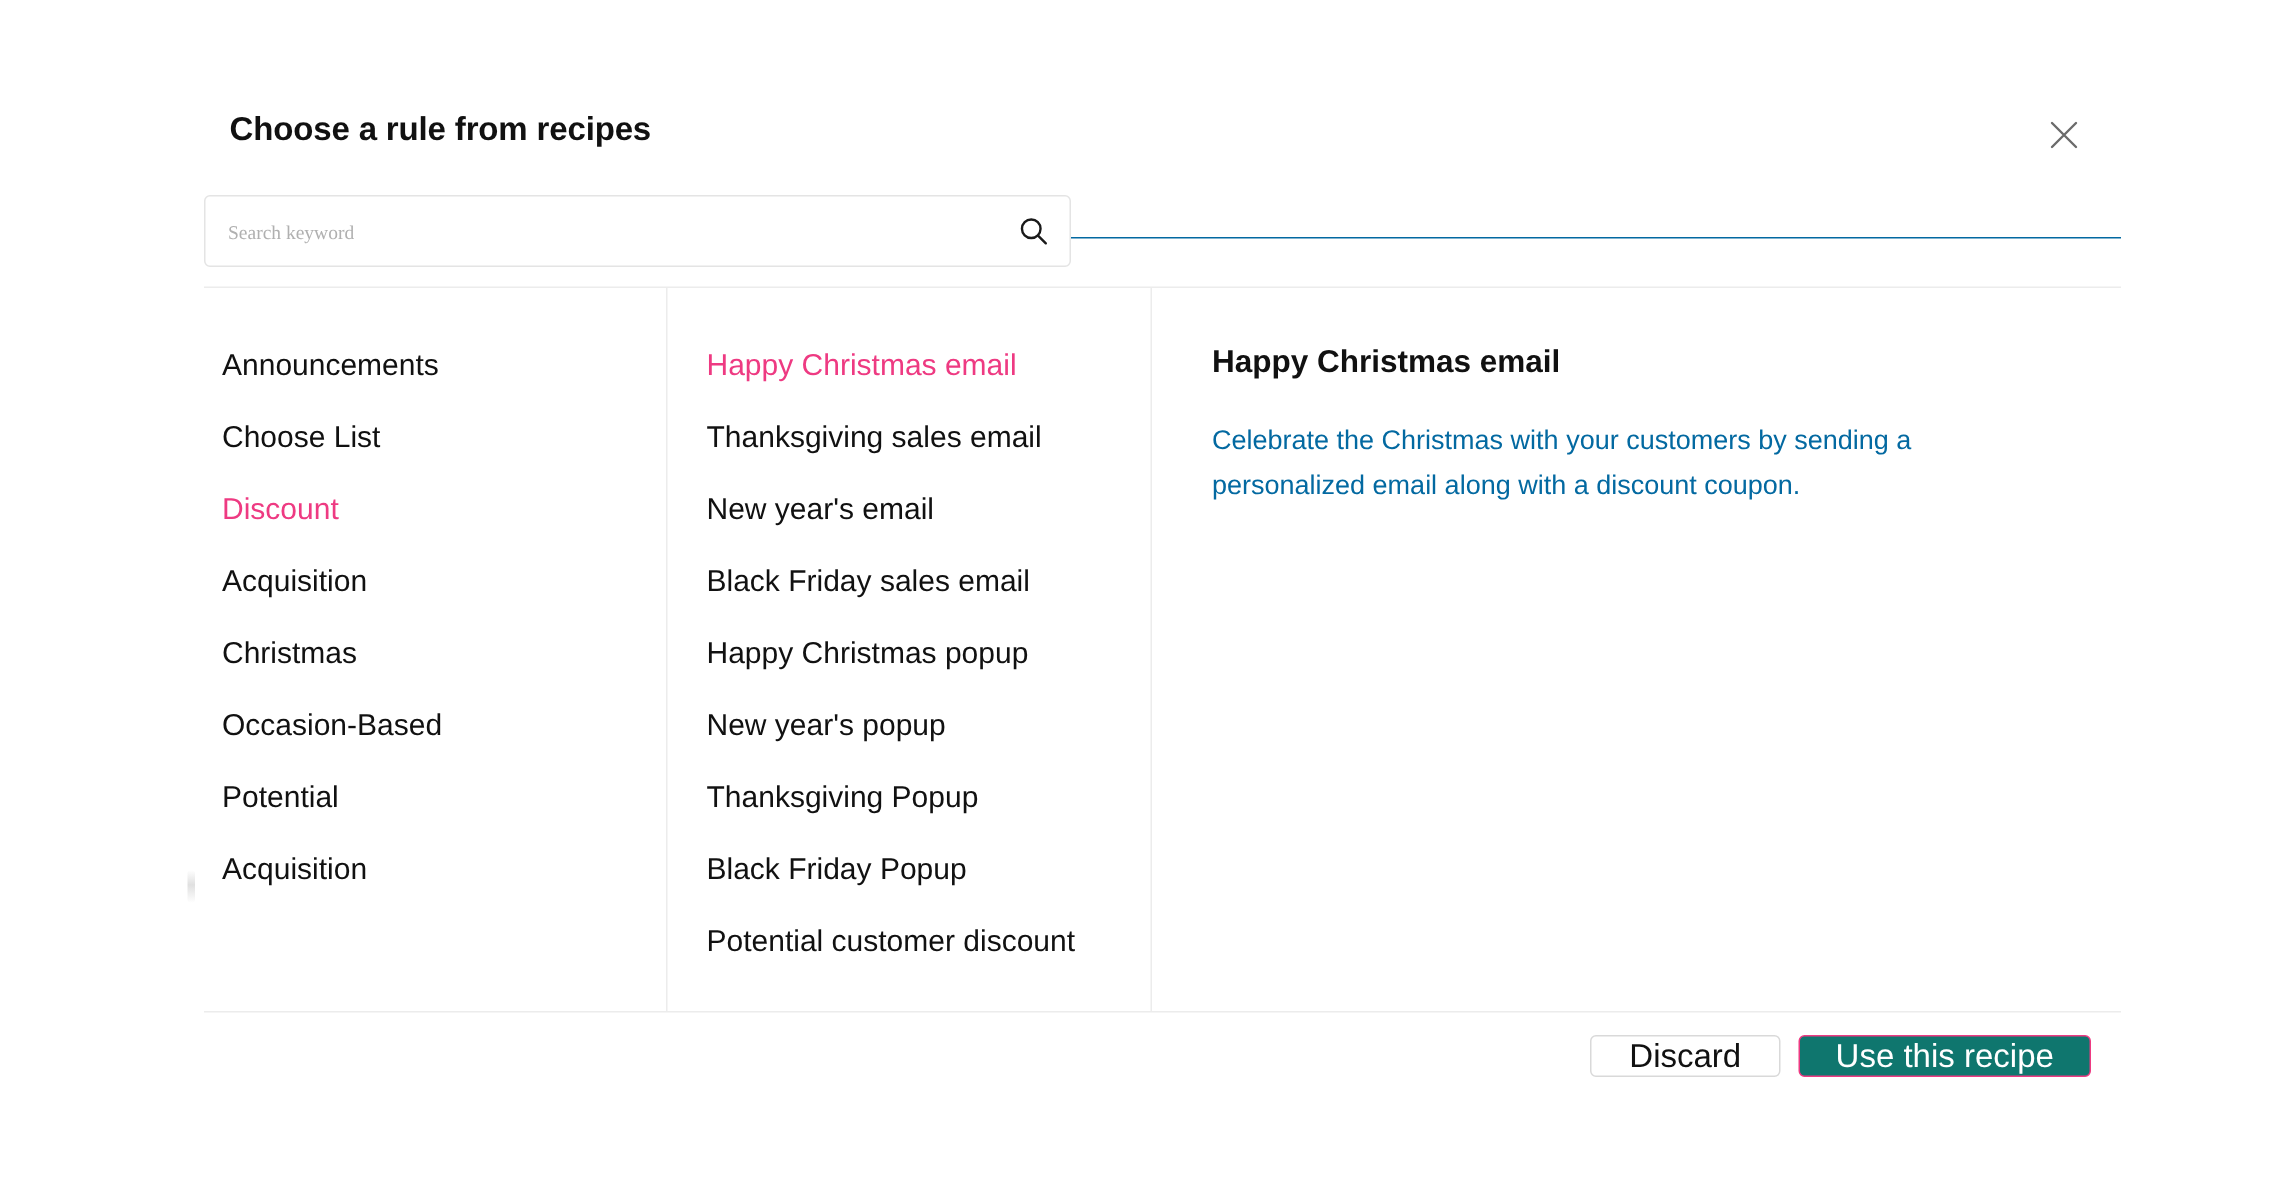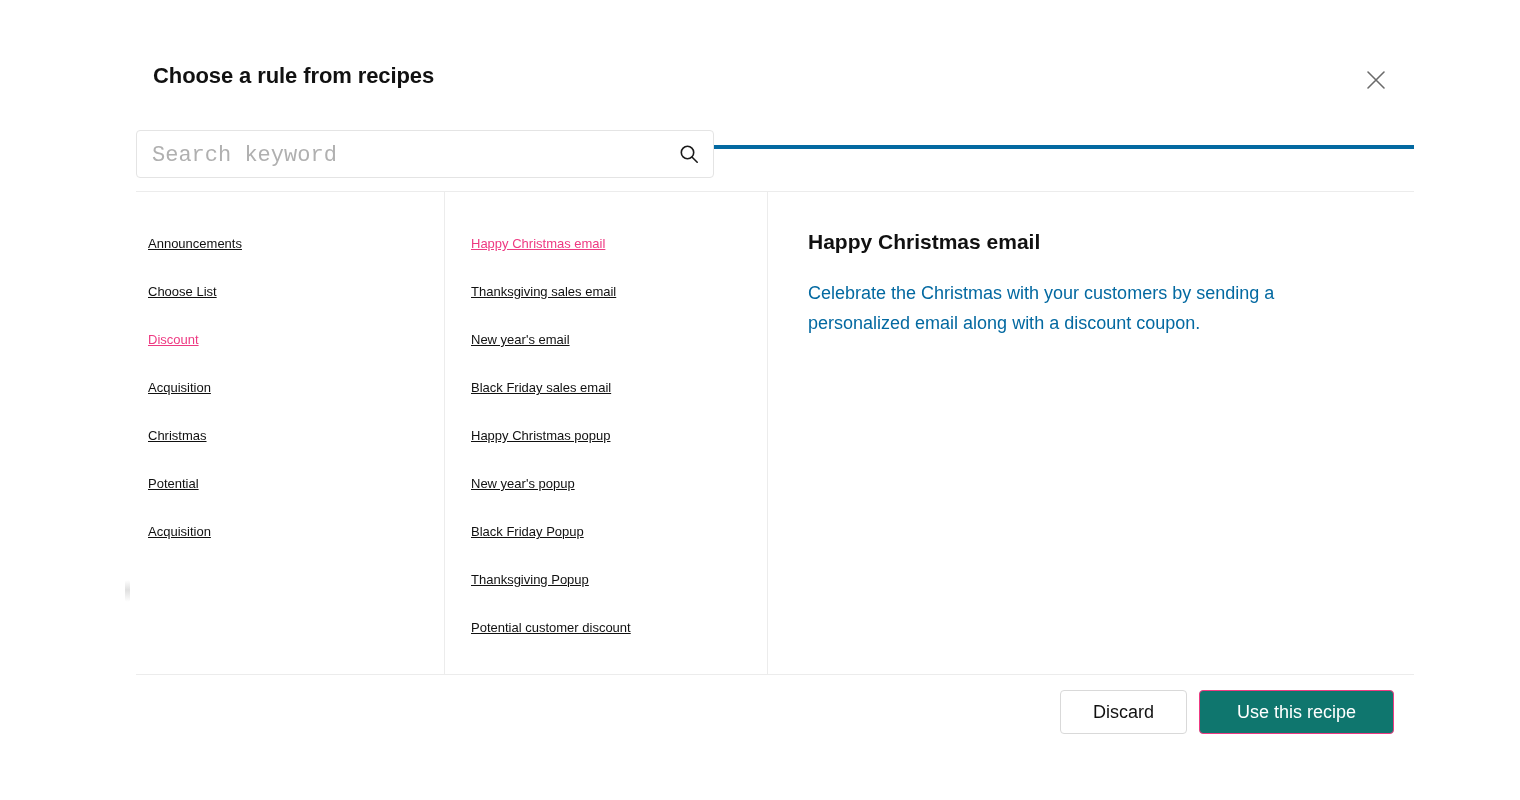--- a/index.html
+++ b/index.html
@@ -22,24 +22,24 @@
     width: 1278px;
     height: 800px;
     background: #ffffff;
     box-sizing: border-box;
   }
 
   
   .dialog-header {
     position: absolute;
     left: 0;
-    top: 0;
+    top: 10px;
     width: 1278px;
     height: 149px;
-    border-bottom: 4px solid #0369a1;
+    border-bottom: 1px solid #0369a1;
     box-sizing: border-box;
   }
   .dialog-title {
     position: absolute;
     left: 17px;
     top: 63px;
     font-size: 22px;
     font-weight: bold;
     color: #111111;
     letter-spacing: -0.1px;
@@ -81,22 +81,22 @@
   }
   .search-input {
     position: absolute;
     left: 13px;
     top: 0;
     width: 500px;
     height: 46px;
     border: 0;
     outline: none;
     background: transparent;
-    font-family: Liberation Mono, monospace;
-    font-size: 22px;
+    font-family: Liberation Serif, serif;
+    font-size: 13px;
     color: #111111;
   }
   .search-input::placeholder {
     color: #b0b0b0;
     opacity: 1;
   }
   .search-icon {
     position: absolute;
     right: 13px;
     top: 12px;
@@ -137,27 +137,26 @@
     width: 646px;
   }
 
   .list {
     position: absolute;
     left: 0;
     top: 28px;
     width: 100%;
   }
   .list-item {
-    font-size: 13px;
+    font-size: 20px;
     line-height: 24px;
     color: #111111;
     padding: 12px 0 12px 12px;
     cursor: pointer;
     white-space: nowrap;
-    text-decoration: underline;
   }
   .col-recipes .list-item { padding-left: 26px; }
   .list-item.selected {
     color: #ee3a82;
   }
 
   
   .scroll-sliver {
     position: absolute;
     left: -11px;
@@ -193,24 +192,24 @@
   .dialog-footer {
     position: absolute;
     left: 0;
     top: 675px;
     width: 1278px;
     height: 86px;
   }
   .btn {
     position: absolute;
     top: 15px;
-    height: 44px;
+    height: 28px;
     border-radius: 4px;
     font-family: "Liberation Sans", sans-serif;
-    font-size: 18px;
+    font-size: 22px;
     display: flex;
     align-items: center;
     justify-content: center;
     cursor: pointer;
     box-sizing: border-box;
     white-space: nowrap;
   }
   .btn-discard {
     left: 924px;
     width: 127px;
@@ -257,35 +256,36 @@
   <div class="dialog-body">
 
     <div class="col col-categories">
       <div class="scroll-sliver"></div>
       <div class="list">
         <div class="list-item">Announcements</div>
         <div class="list-item">Choose List</div>
         <div class="list-item selected">Discount</div>
         <div class="list-item">Acquisition</div>
         <div class="list-item">Christmas</div>
+        <div class="list-item">Occasion-Based</div>
         <div class="list-item">Potential</div>
         <div class="list-item">Acquisition</div>
       </div>
     </div>
 
     <div class="col col-recipes">
       <div class="list">
         <div class="list-item selected">Happy Christmas email</div>
         <div class="list-item">Thanksgiving sales email</div>
         <div class="list-item">New year's email</div>
         <div class="list-item">Black Friday sales email</div>
         <div class="list-item">Happy Christmas popup</div>
         <div class="list-item">New year's popup</div>
+        <div class="list-item">Thanksgiving Popup</div>
         <div class="list-item">Black Friday Popup</div>
-        <div class="list-item">Thanksgiving Popup</div>
         <div class="list-item">Potential customer discount</div>
       </div>
     </div>
 
     <div class="col col-detail">
       <div class="detail">
         <div class="detail-title">Happy Christmas email</div>
         <div class="detail-desc">Celebrate the Christmas with your customers by sending a personalized email along with a discount coupon.</div>
       </div>
     </div>

